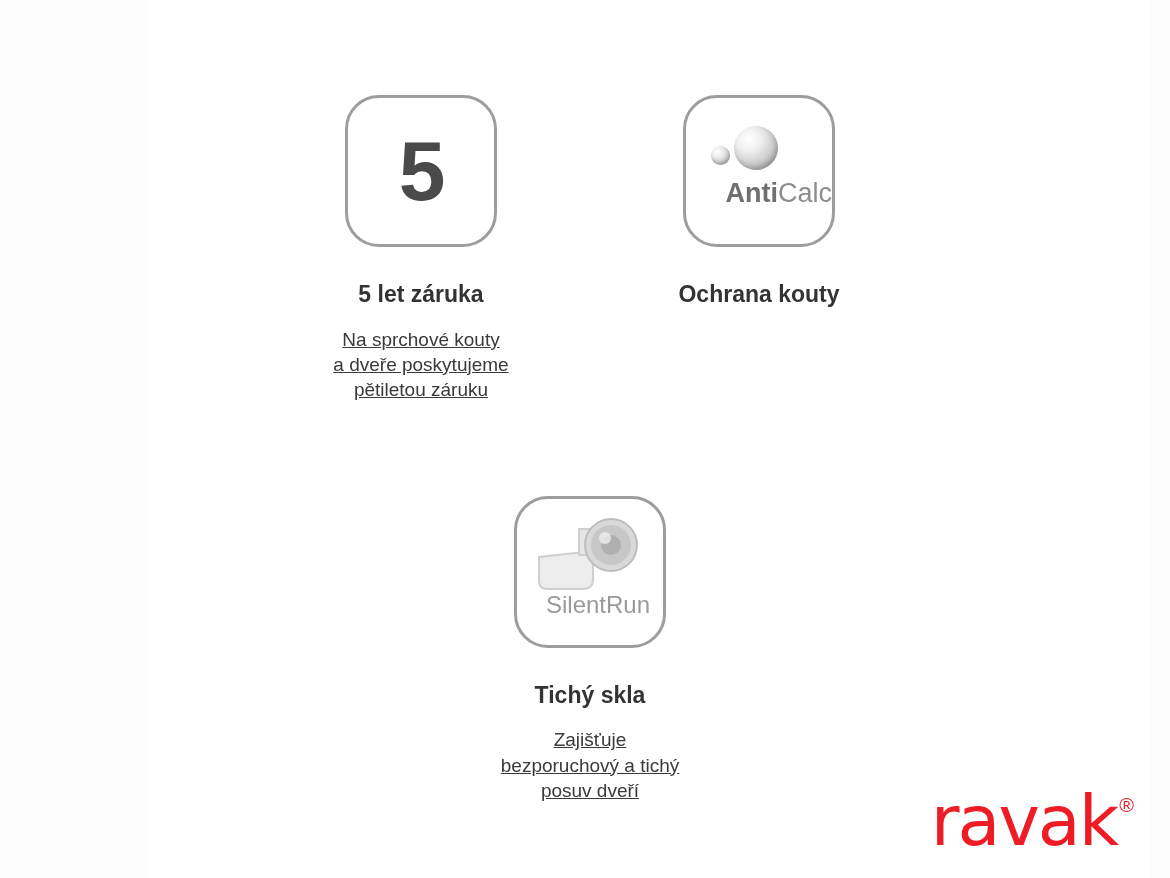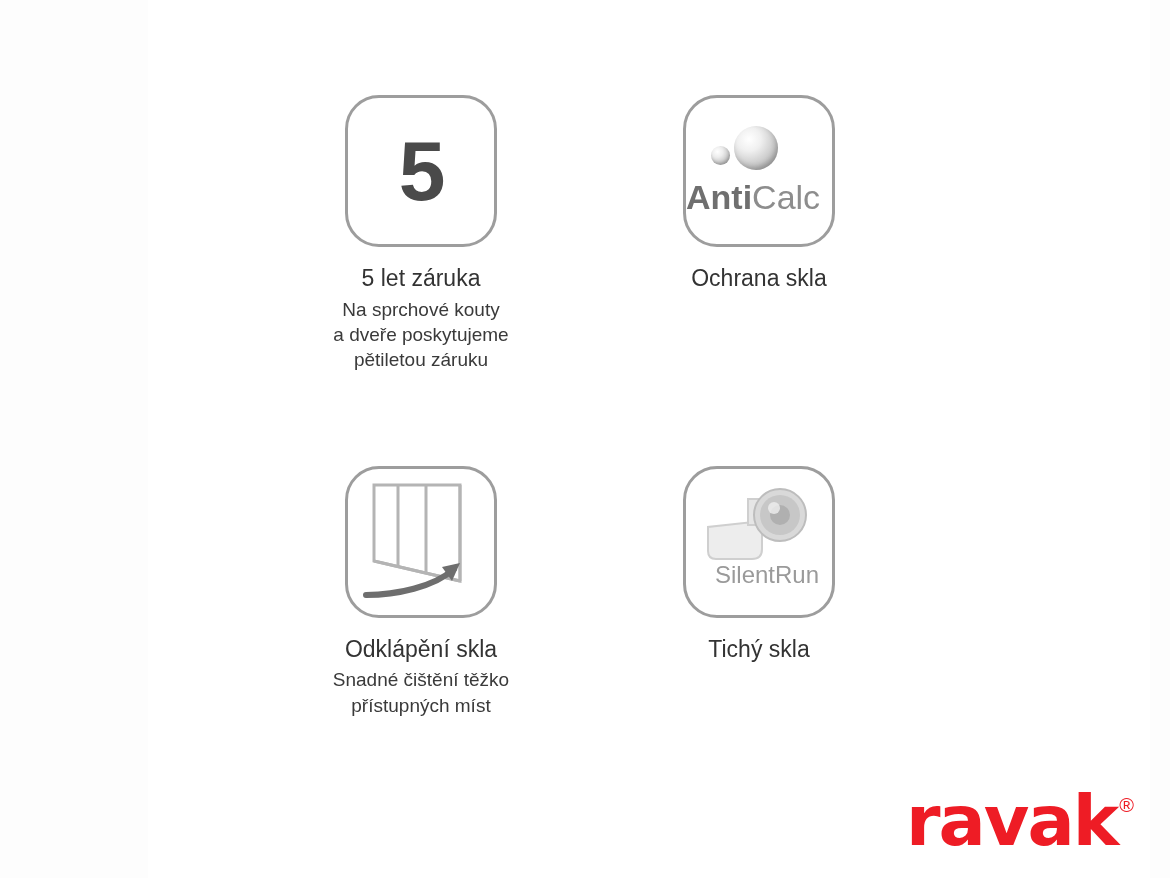--- a/index.html
+++ b/index.html
@@ -71,34 +71,35 @@
 
   .big-number {
     font-size: 84px;
     font-weight: bold;
     color: #4a4a4a;
     line-height: 1;
     letter-spacing: -2px;
   }
 
   .feature-title {
-    margin-top: 18px;
+    margin-top: 34px;
     font-size: 23px;
-    font-weight: normal;
+    font-weight: bold;
     color: #333333;
     text-align: left;
     line-height: 1.2;
   }
 
   .feature-desc {
-    margin-top: 4px;
+    margin-top: 18px;
     font-size: 19px;
     color: #3a3a3a;
     text-align: center;
     line-height: 1.32;
+    text-decoration: underline;
   }
 
   
   .anticalc-wrap {
     width: 100%;
     height: 100%;
     position: relative;
   }
   .anticalc-drop-big {
     position: absolute;
@@ -118,22 +119,22 @@
     height: 19px;
     border-radius: 50%;
     background: radial-gradient(circle at 34% 30%, #ffffff 0%, #ededed 30%, #c4c4c4 66%, #9a9a9a 100%);
     box-shadow: inset -1px -2px 3px rgba(0,0,0,0.18);
   }
   .anticalc-text {
     position: absolute;
     left: 0;
     right: 0;
     top: 80px;
-    text-align: left;
-    font-size: 34px;
+    text-align: right;
+    font-size: 27px;
     color: #8d8d8d;
     letter-spacing: 0px;
   }
   .anticalc-text .bold {
     color: #6f6f6f;
     font-weight: bold;
   }
 
   
   .tilt-svg { display: block; }
@@ -157,21 +158,21 @@
   .brand {
     position: absolute;
     right: 36px;
     bottom: 22px;
     display: flex;
     align-items: flex-start;
   }
   .brand-word {
     font-family: "DejaVu Sans", sans-serif;
     font-size: 70px;
-    font-weight: bold;
+    font-weight: normal;
     color: #ee1c25;
     letter-spacing: -2px;
     line-height: 1;
   }
   .brand-reg {
     font-family: "Liberation Sans", sans-serif;
     font-size: 20px;
     color: #ee1c25;
     margin-top: 8px;
     margin-left: 2px;
@@ -199,64 +200,48 @@
       </div>
 
       <div class="feature">
         <div class="icon-box">
           <div class="anticalc-wrap">
             <div class="anticalc-drop-big"></div>
             <div class="anticalc-drop-small"></div>
             <div class="anticalc-text"><span class="bold">Anti</span><span>Calc</span></div>
           </div>
         </div>
-        <div class="feature-title">Ochrana skla</div>
+        <div class="feature-title">Ochrana kouty</div>
       </div>
 
     </div>
 
     <div class="row second">
 
-      <div class="feature">
-        <div class="icon-box">
-          <svg class="tilt-svg" width="146" height="146" viewBox="0 0 146 146">
-
-            <path d="M26 16 L26 92 L112 112 L112 16 Z" fill="none" stroke="#b4b4b4" stroke-width="3"></path>
-            <path d="M50 16 L50 97" fill="none" stroke="#b4b4b4" stroke-width="3"></path>
-            <path d="M78 16 L78 104" fill="none" stroke="#b4b4b4" stroke-width="3"></path>
-            <path d="M112 16 L112 112" fill="none" stroke="#b4b4b4" stroke-width="3"></path>
-
-            <path d="M26 92 L112 112" fill="none" stroke="#b4b4b4" stroke-width="3"></path>
-
-            <path d="M18 126 C48 126 86 118 106 100" fill="none" stroke="#6e6e6e" stroke-width="6" stroke-linecap="round"></path>
-            <path d="M112 94 L104 112 L94 98 Z" fill="#6e6e6e"></path>
-          </svg>
-        </div>
-        <div class="feature-title">Odklápění skla</div>
-        <div class="feature-desc" style="white-space: pre-line;">Snadné čištění těžko
-přístupných míst</div>
-      </div>
 
       <div class="feature">
         <div class="icon-box">
           <div class="silent-wrap">
             <svg width="146" height="146" viewBox="0 0 146 146">
 
               <path d="M22 58 L22 82 Q22 90 30 90 L66 90 Q76 90 76 80 L76 52 Z" fill="#ededed" stroke="#cfcfcf" stroke-width="2"></path>
               <path d="M62 30 L96 30 L96 56 L62 56 Z" fill="#e6e6e6" stroke="#cfcfcf" stroke-width="2"></path>
 
               <circle cx="94" cy="46" r="26" fill="#d9d9d9" stroke="#bdbdbd" stroke-width="2"></circle>
               <circle cx="94" cy="46" r="20" fill="#c7c7c7"></circle>
               <circle cx="94" cy="46" r="10" fill="#b0b0b0"></circle>
               <circle cx="88" cy="39" r="6" fill="#efefef" opacity="0.8"></circle>
             </svg>
             <div class="silent-text">SilentRun</div>
           </div>
         </div>
         <div class="feature-title">Tichý skla</div>
+        <div class="feature-desc" style="white-space: pre-line;">Zajišťuje
+bezporuchový a tichý
+posuv dveří</div>
       </div>
 
     </div>
   </div>
 
   <div class="brand">
     <span class="brand-word">ravak</span>
     <span class="brand-reg">®</span>
   </div>
 </div>

